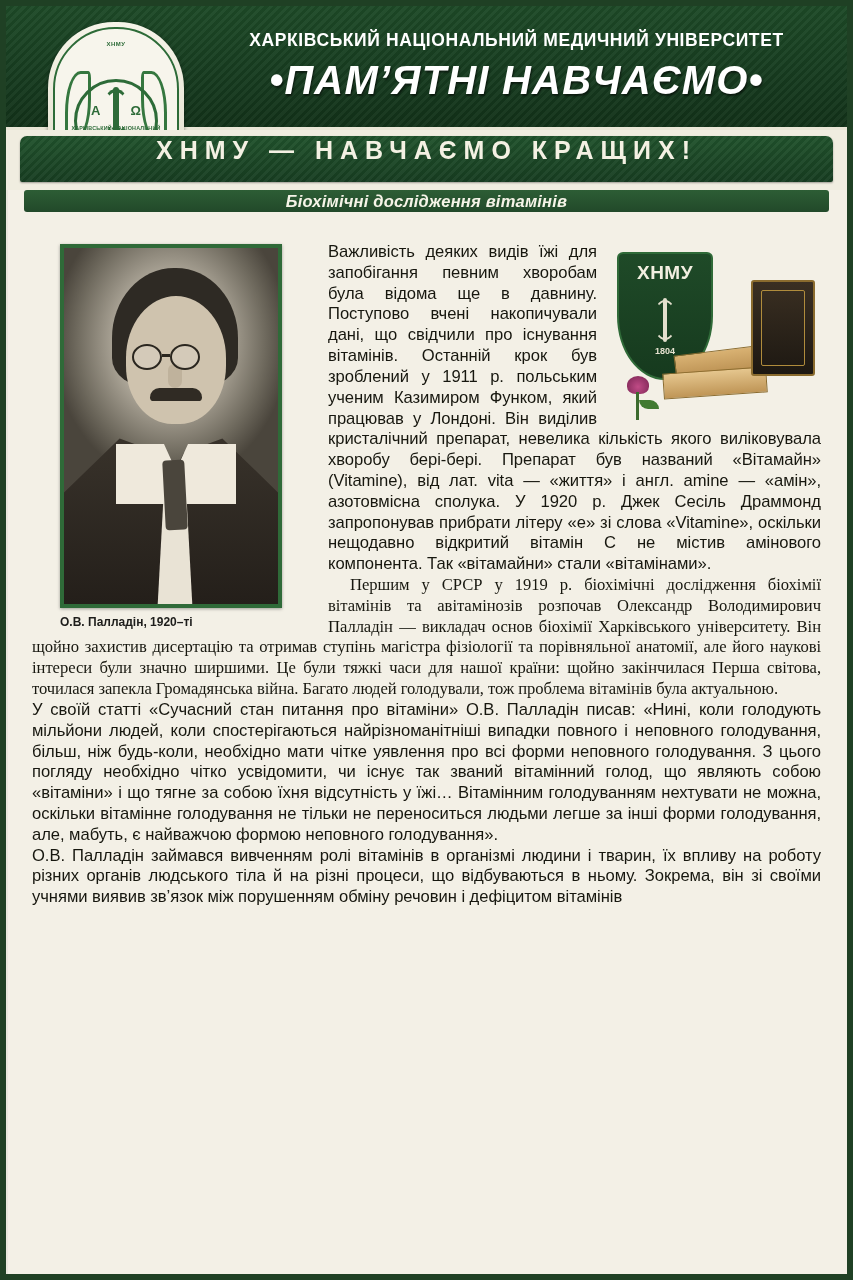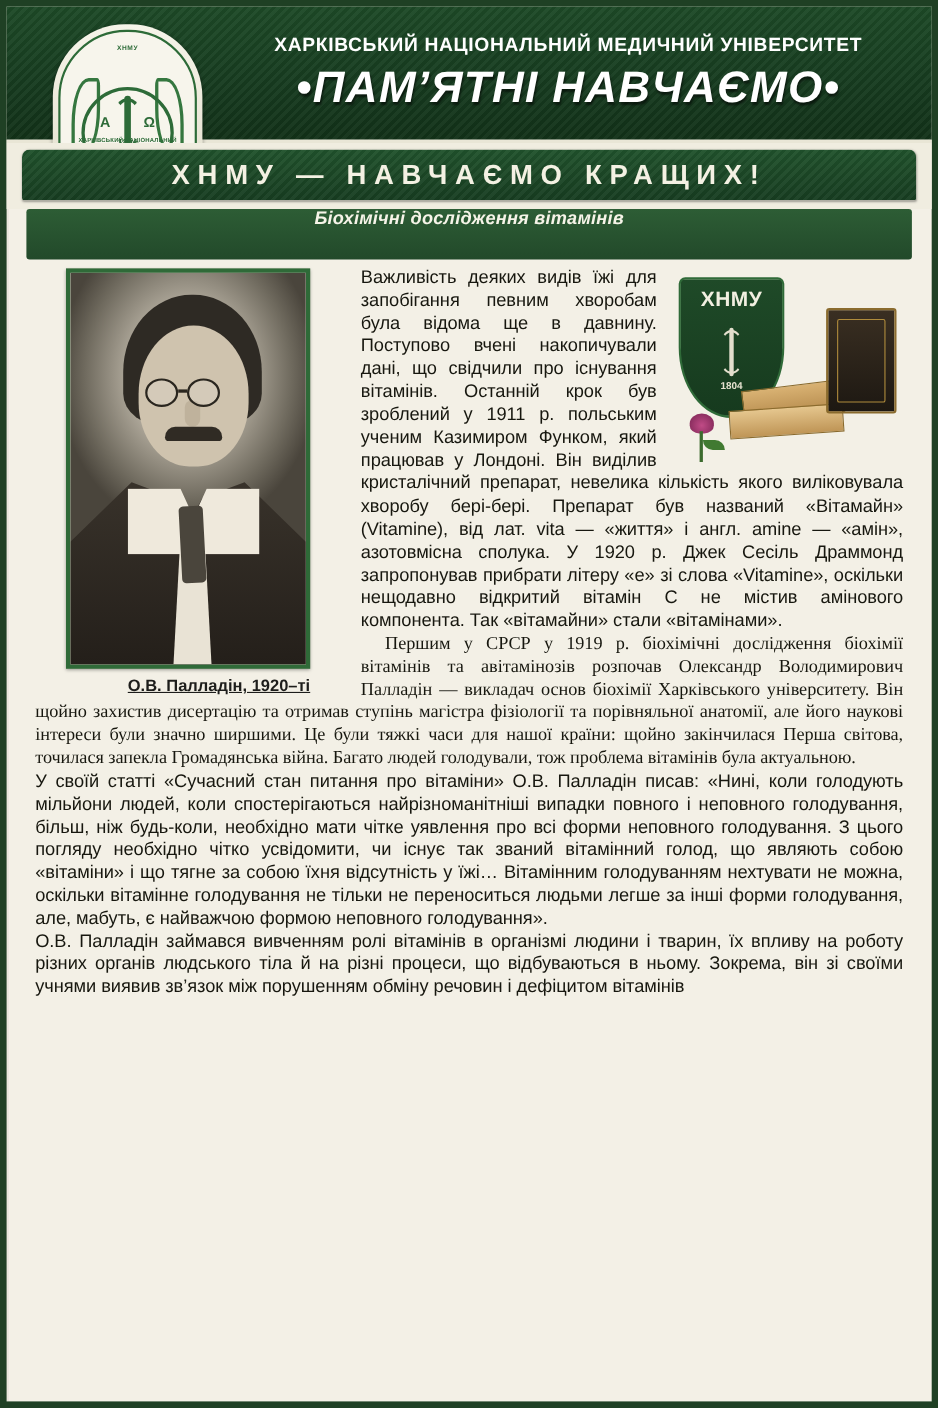--- a/index.html
+++ b/index.html
@@ -111,41 +111,41 @@
     height: 60px;
     background: #f0ede0;
     padding: 6px 14px 0 14px;
   }
   .slogan {
     height: 46px;
     border-radius: 7px 7px 2px 2px;
     background:
       repeating-linear-gradient(135deg, rgba(255,255,255,0.04) 0 3px, rgba(0,0,0,0.05) 3px 6px),
       linear-gradient(180deg,#20522c 0%,#173d21 100%);
-    display: flex; align-items: center; justify-content: center;
+    display: flex; align-items: flex-start; justify-content: center;
     box-shadow: 0 1px 2px rgba(0,0,0,.35);
   }
   .slogan span {
     color: #f4f1e3;
     font-size: 25px;
     font-weight: bold;
     letter-spacing: 7px;
     white-space: nowrap;
   }
   
   .title-bar-wrap {
     position: relative;
     height: 42px;
     padding: 0 18px;
   }
   .title-bar {
-    height: 46px;
+    height: 22px;
     background: linear-gradient(180deg,#2d5d35 0%,#22492a 100%);
     border-radius: 3px;
-    display: flex; align-items: flex-start; justify-content: center;
+    display: flex; align-items: center; justify-content: center;
   }
   .title-bar span {
     color: #f6f4e8;
     font-size: 16.5px;
     font-weight: bold;
     font-style: italic;
     letter-spacing: .2px;
   }
   
   .content {
@@ -213,26 +213,25 @@
     background: linear-gradient(180deg,#3a342c,#241f1a);
     clip-path: polygon(0 38%, 26% 8%, 44% 16%, 50% 30%, 56% 16%, 74% 8%, 100% 38%, 100% 100%, 0 100%);
   }
   .portrait .shirt {
     position: absolute; left: 84px; bottom: 0; width: 54px; height: 120px;
     background: #e9e3d5;
     clip-path: polygon(30% 0, 70% 0, 82% 100%, 18% 100%);
   }
   .caption {
     width: 222px;
-    text-align: right;
-    font-size: 15px;
+    text-align: left;
+    font-size: 12px;
     color: #1d1d1b;
     padding-top: 7px;
     font-weight: bold;
-    text-decoration: underline;
   }
   .body-text {
     font-size: 16.6px;
     line-height: 1.255;
     color: #17170f;
     text-align: justify;
     letter-spacing: -0.05px;
   }
   .body-text p { margin: 0; }
   .body-text p.indent { text-indent: 22px; font-family: Liberation Serif, serif; }

